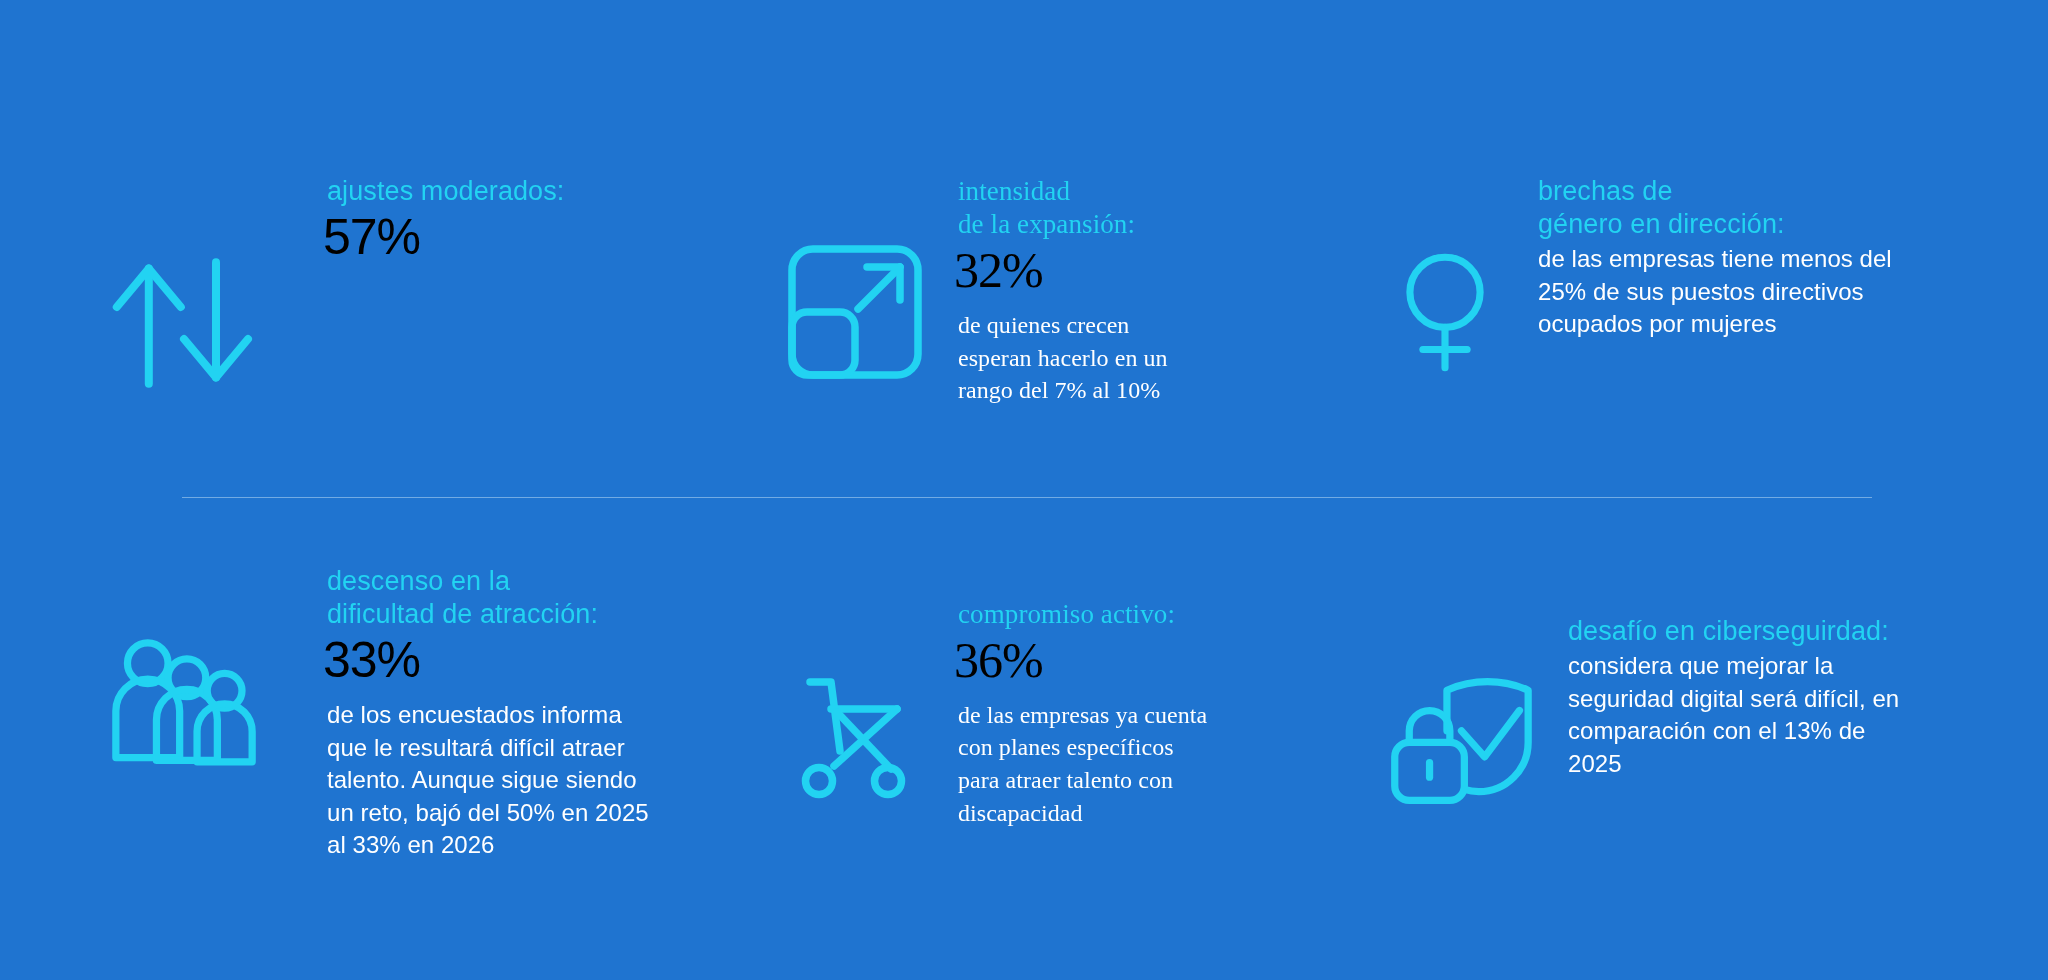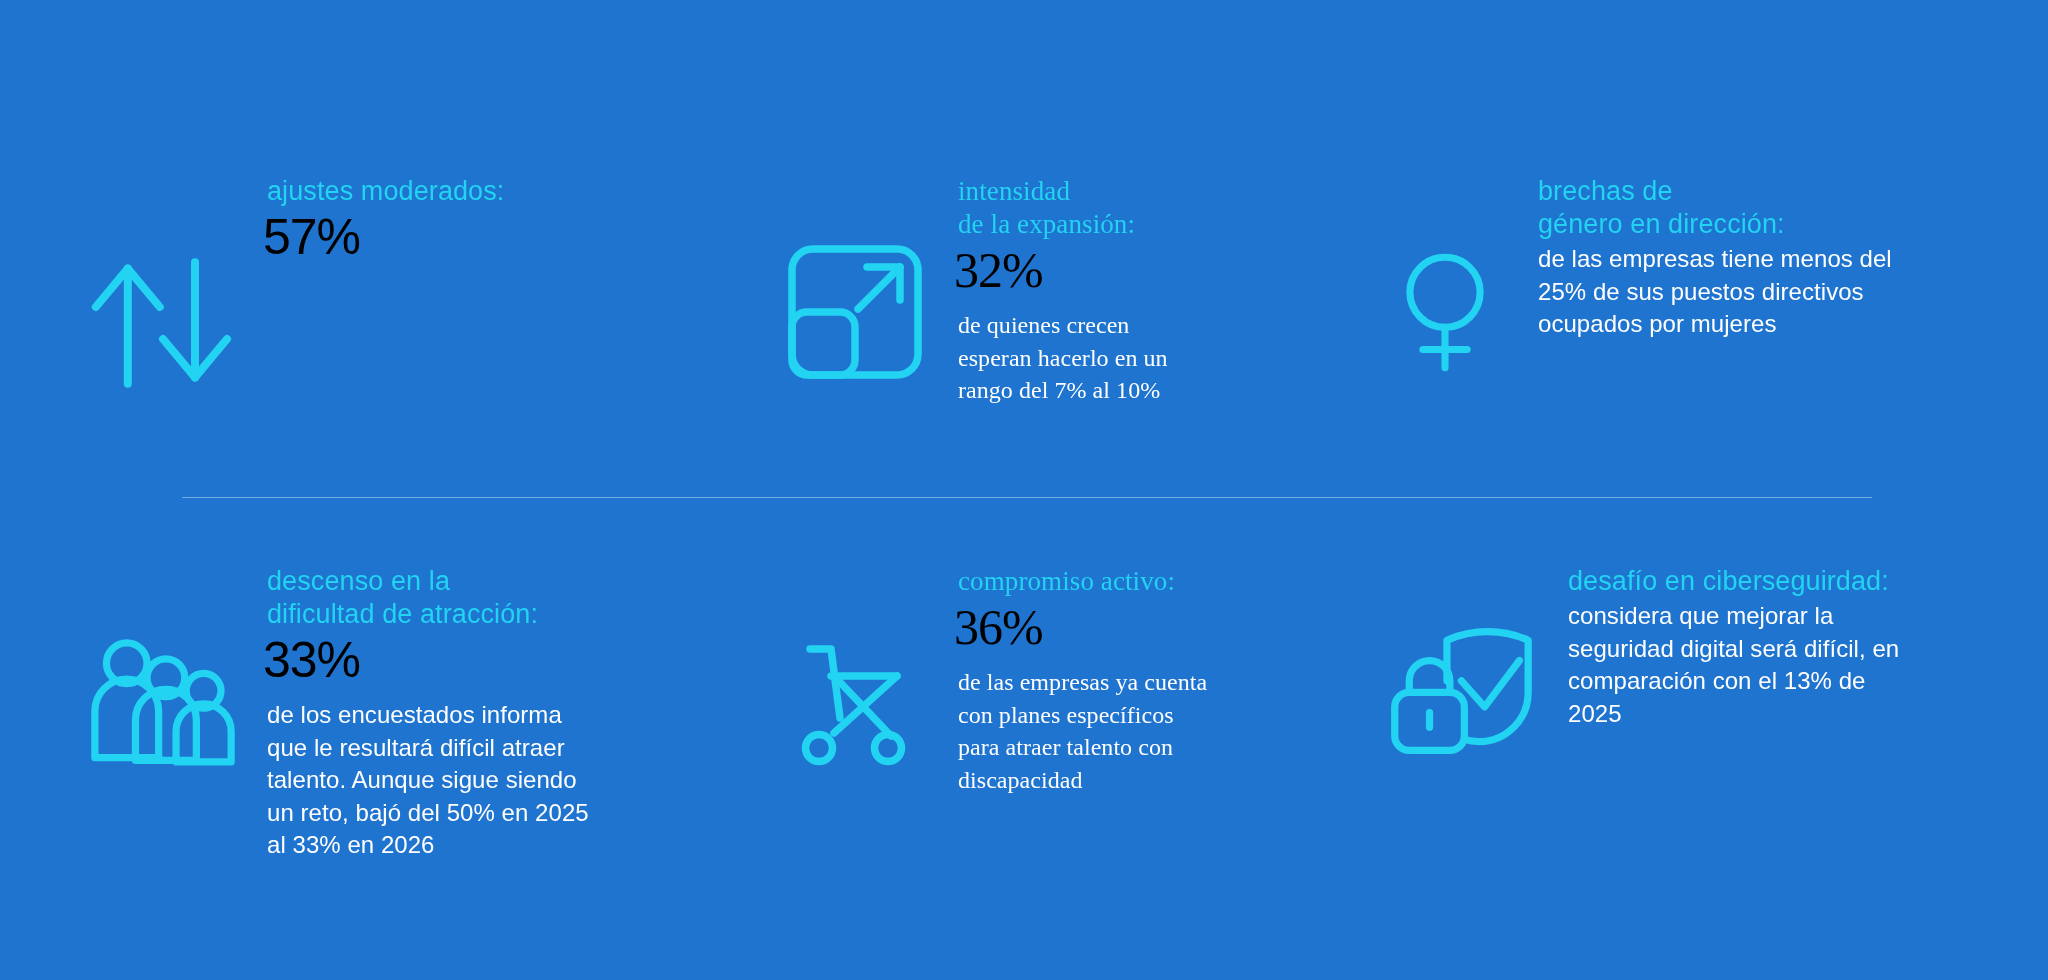--- a/index.html
+++ b/index.html
@@ -25,30 +25,30 @@
   .row {
     position: absolute;
     left: 0;
     width: 2048px;
     display: flex;
     flex-direction: row;
     align-items: flex-start;
   }
 
   .row-top { top: 175px; }
-  .row-bottom { top: 565px; }
+  .row-bottom { top: 565px; align-items: center; }
 
   .stat {
     display: flex;
     flex-direction: row;
     align-items: flex-start;
     box-sizing: border-box;
   }
 
-  .stat-col-1 { width: 760px; padding-left: 83px; }
+  .stat-col-1 { width: 760px; padding-left: 104px; gap: 39px; }
   .stat-col-2 { width: 600px; padding-left: 20px; font-family: Liberation Serif, serif; }
   .stat-col-3 { width: 688px; padding-left: 20px; }
 
   .icon-wrap {
     flex: 0 0 auto;
     display: flex;
     align-items: flex-start;
     justify-content: center;
   }
 

